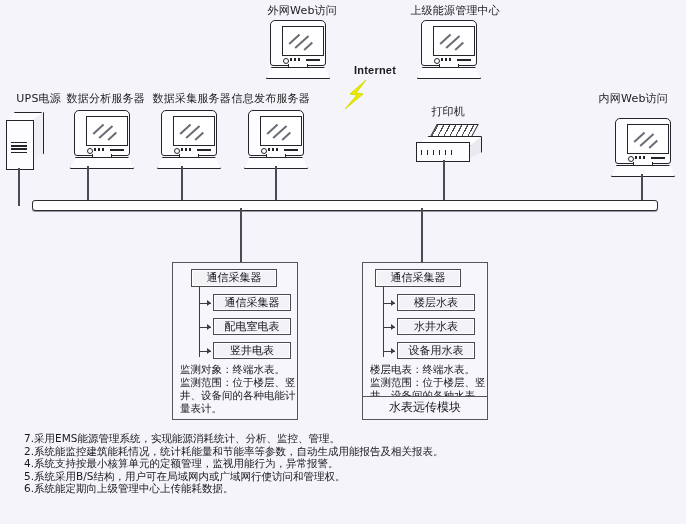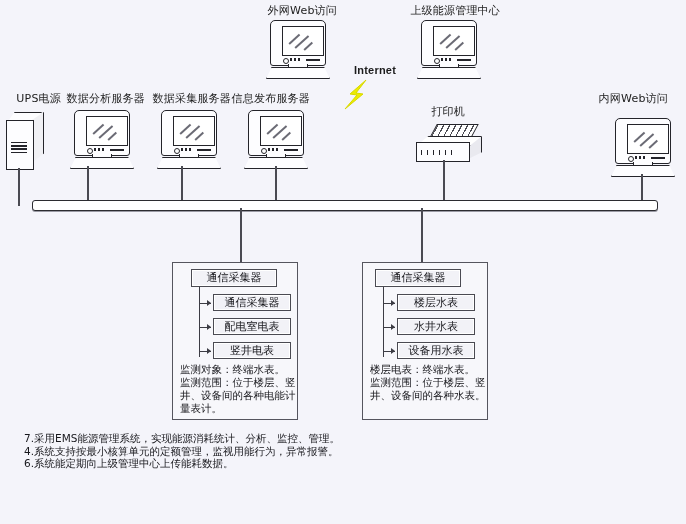--- a/index.html
+++ b/index.html
@@ -354,21 +354,24 @@
     <div class="node-box" style="left:34px;top:31px;width:78px;height:17px;">楼层水表</div>
     <div class="node-box" style="left:34px;top:55px;width:78px;height:17px;">水井水表</div>
     <div class="node-box" style="left:34px;top:79px;width:78px;height:17px;">设备用水表</div>
 
     <div class="mod-desc" style="left:7px;top:100px;width:116px;">
       <div>楼层电表：终端水表。</div>
       <div>监测范围：位于楼层、竖</div>
       <div>井、设备间的各种水表。</div>
     </div>
 
+    <div class="mod-footer" style="bottom:0;height:22px;">水表远传模块</div>
   </div>
 
   <div class="notes" style="left:24px;top:432px;width:420px;">
     <div>7.采用EMS能源管理系统，实现能源消耗统计、分析、监控、管理。</div>
+    <div>2.系统能监控建筑能耗情况，统计耗能量和节能率等参数，自动生成用能报告及相关报表。</div>
     <div>4.系统支持按最小核算单元的定额管理，监视用能行为，异常报警。</div>
+    <div>5.系统采用B/S结构，用户可在局域网内或广域网行使访问和管理权。</div>
     <div>6.系统能定期向上级管理中心上传能耗数据。</div>
   </div>
 
 </div>
 
 </body></html>

